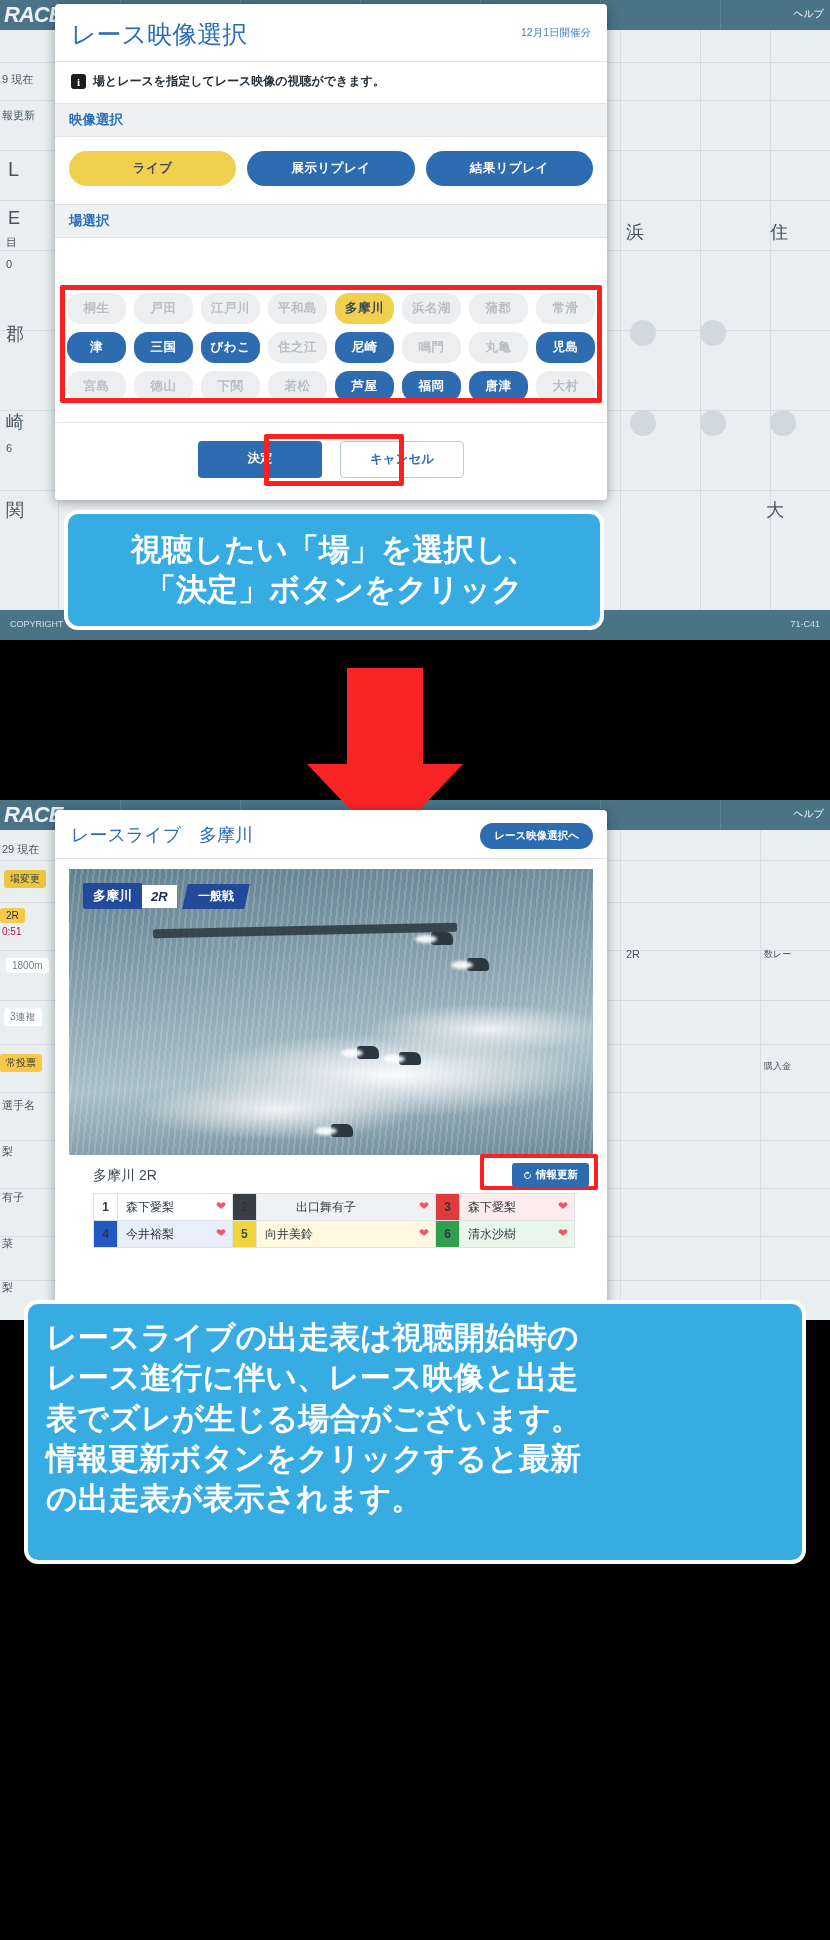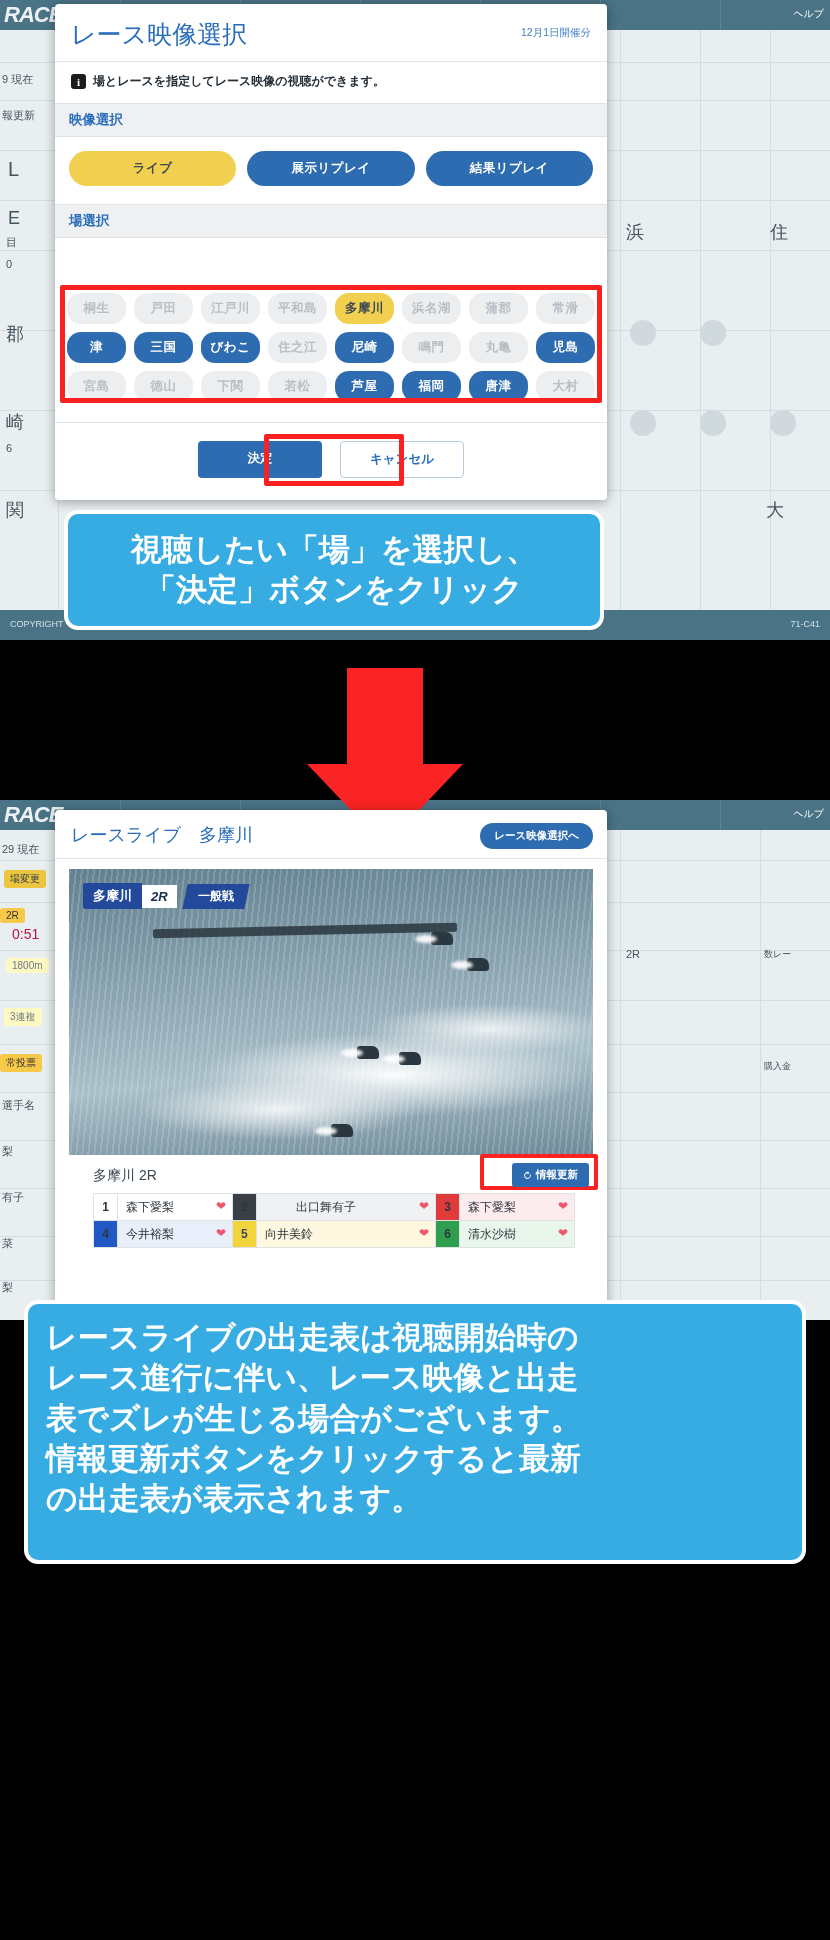--- a/index.html
+++ b/index.html
@@ -24,21 +24,21 @@
   .bg-header .hdrcell { position: absolute; top: 0; height: 30px; border-left: 1px solid #5d8396; }
   .bg-header .help {
     position: absolute; right: 6px; top: 7px; color: #fff; font-size: 10px;
   }
   .bg-txt { position: absolute; font-size: 11px; color: #44545c; top: 6px; }
   .bg-chip {
     position: absolute; font-size: 10px; color: #fff; background: #2f6fb5;
     border-radius: 3px; padding: 2px 6px; top: 4px;
   }
   .bg-chip.y { background: #ecc63f; color: #33404a; }
-  .bg-chip.g { background: #fef9c3; color: #6d7a82; text-align: center; }
+  .bg-chip.g { background: #ffffff; color: #6d7a82; text-align: center; }
   .bg-grid { position:absolute; inset: 30px 0 0 0; }
   .bg-vline { position: absolute; top: 0; bottom: 0; width: 1px; background: #d5dde2; }
   .bg-hline { position: absolute; left: 0; right: 0; height: 1px; background: #d5dde2; }
   .bg-foot {
     position: absolute; left: 0; right: 0; bottom: 0; height: 30px;
     background: #4a7386; color: #cfe0e8; font-size: 9px; padding: 9px 10px;
     display: flex; justify-content: space-between;
   }
   .bg-icon { position: absolute; width: 26px; height: 26px; border-radius: 50%; background:#cfd9de; }
 
@@ -249,21 +249,21 @@
       <div class="bg-hline" style="top:170px"></div>
       <div class="bg-hline" style="top:214px"></div>
       <div class="bg-hline" style="top:262px"></div>
       <div class="bg-hline" style="top:310px"></div>
       <div class="bg-hline" style="top:358px"></div>
       <div class="bg-hline" style="top:406px"></div>
       <div class="bg-hline" style="top:450px"></div>
       <div class="bg-txt" style="left:2px;top:12px">29 現在</div>
       <div class="bg-chip y" style="left:4px;top:40px">場変更</div>
       <div class="bg-chip" style="left:0px;top:78px;background:#f7c948;color:#333">2R</div>
-      <div class="bg-txt" style="left:12px;top:96px;font-size:14px;color:#b14">0:51</div>
+      <div class="bg-txt" style="left:2px;top:96px;font-size:10px;color:#b14">0:51</div>
       <div class="bg-chip g" style="left:6px;top:128px">1800m</div>
       <div class="bg-chip g" style="left:4px;top:178px">3連複</div>
       <div class="bg-chip" style="left:0px;top:224px;background:#f7c948;color:#333">常投票</div>
       <div class="bg-txt" style="left:2px;top:268px">選手名</div>
       <div class="bg-txt" style="left:2px;top:314px">梨</div>
       <div class="bg-txt" style="left:2px;top:360px">有子</div>
       <div class="bg-txt" style="left:2px;top:406px">菜</div>
       <div class="bg-txt" style="left:2px;top:450px">梨</div>
       <div class="bg-txt" style="left:626px;top:118px">2R</div>
       <div class="bg-txt" style="left:764px;top:118px;font-size:9px">数レー</div>

